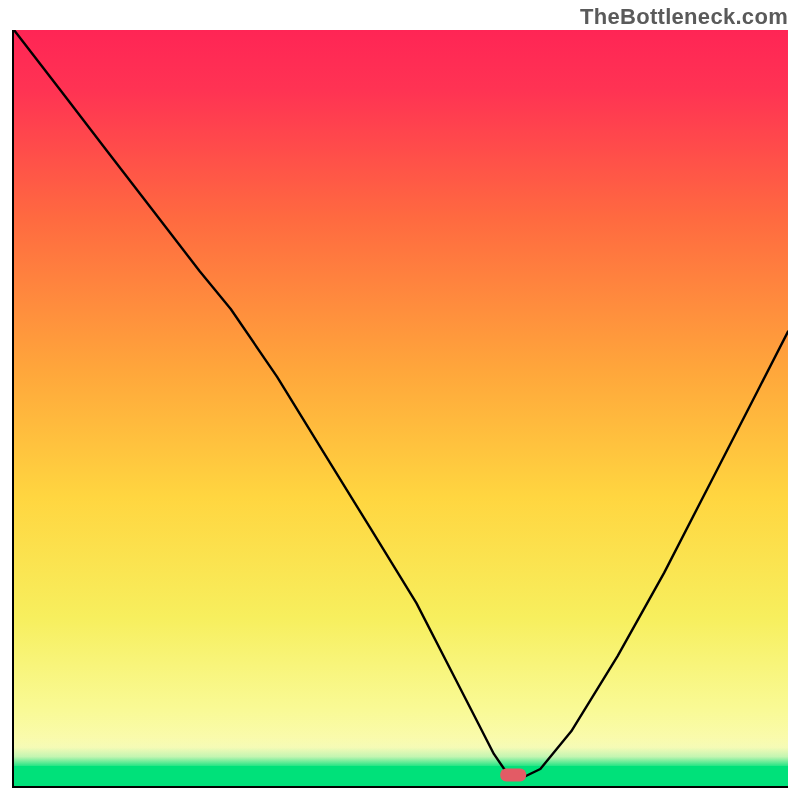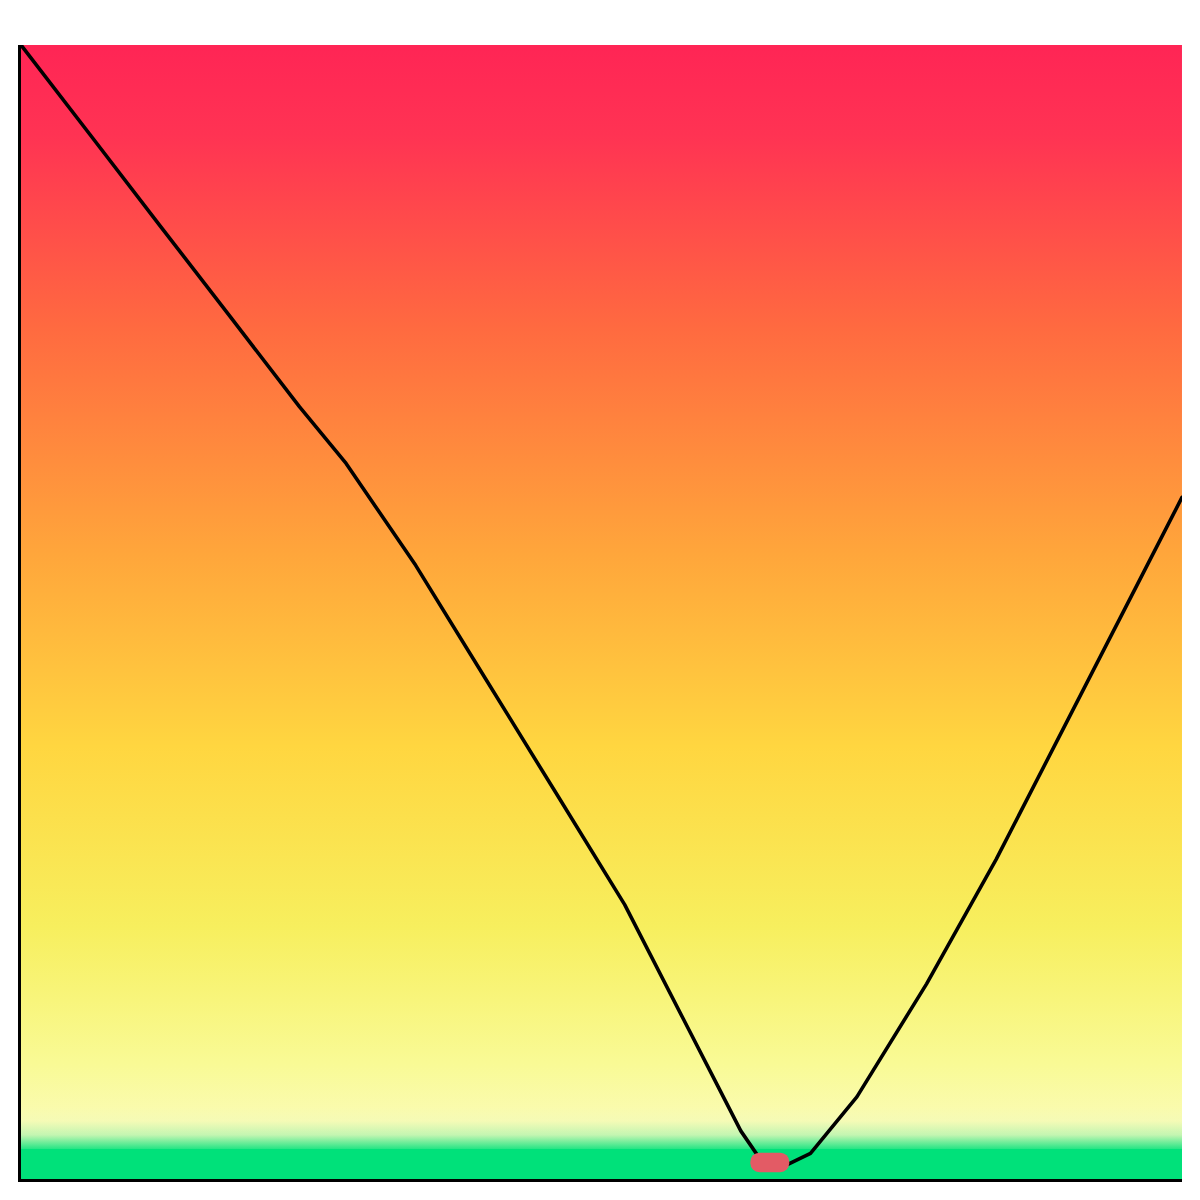--- a/index.html
+++ b/index.html
@@ -65,20 +65,21 @@
   }
   .pill {
     fill: #e35b65;
     stroke: none;
   }
 </style>
 </head>
 <body>
 
 <div class="canvas">
+  <div class="watermark">TheBottleneck.com</div>
 
   <div class="plot-frame">
     <svg class="gradient-bg" viewBox="0 0 776 756" preserveAspectRatio="none">
       <defs>
         <linearGradient id="bg-grad" x1="0" y1="0" x2="0" y2="1">
           <stop offset="0%" stop-color="#ff2555"></stop>
           <stop offset="8%" stop-color="#ff3353"></stop>
           <stop offset="25%" stop-color="#ff6a40"></stop>
           <stop offset="45%" stop-color="#ffa63b"></stop>
           <stop offset="62%" stop-color="#ffd640"></stop>

